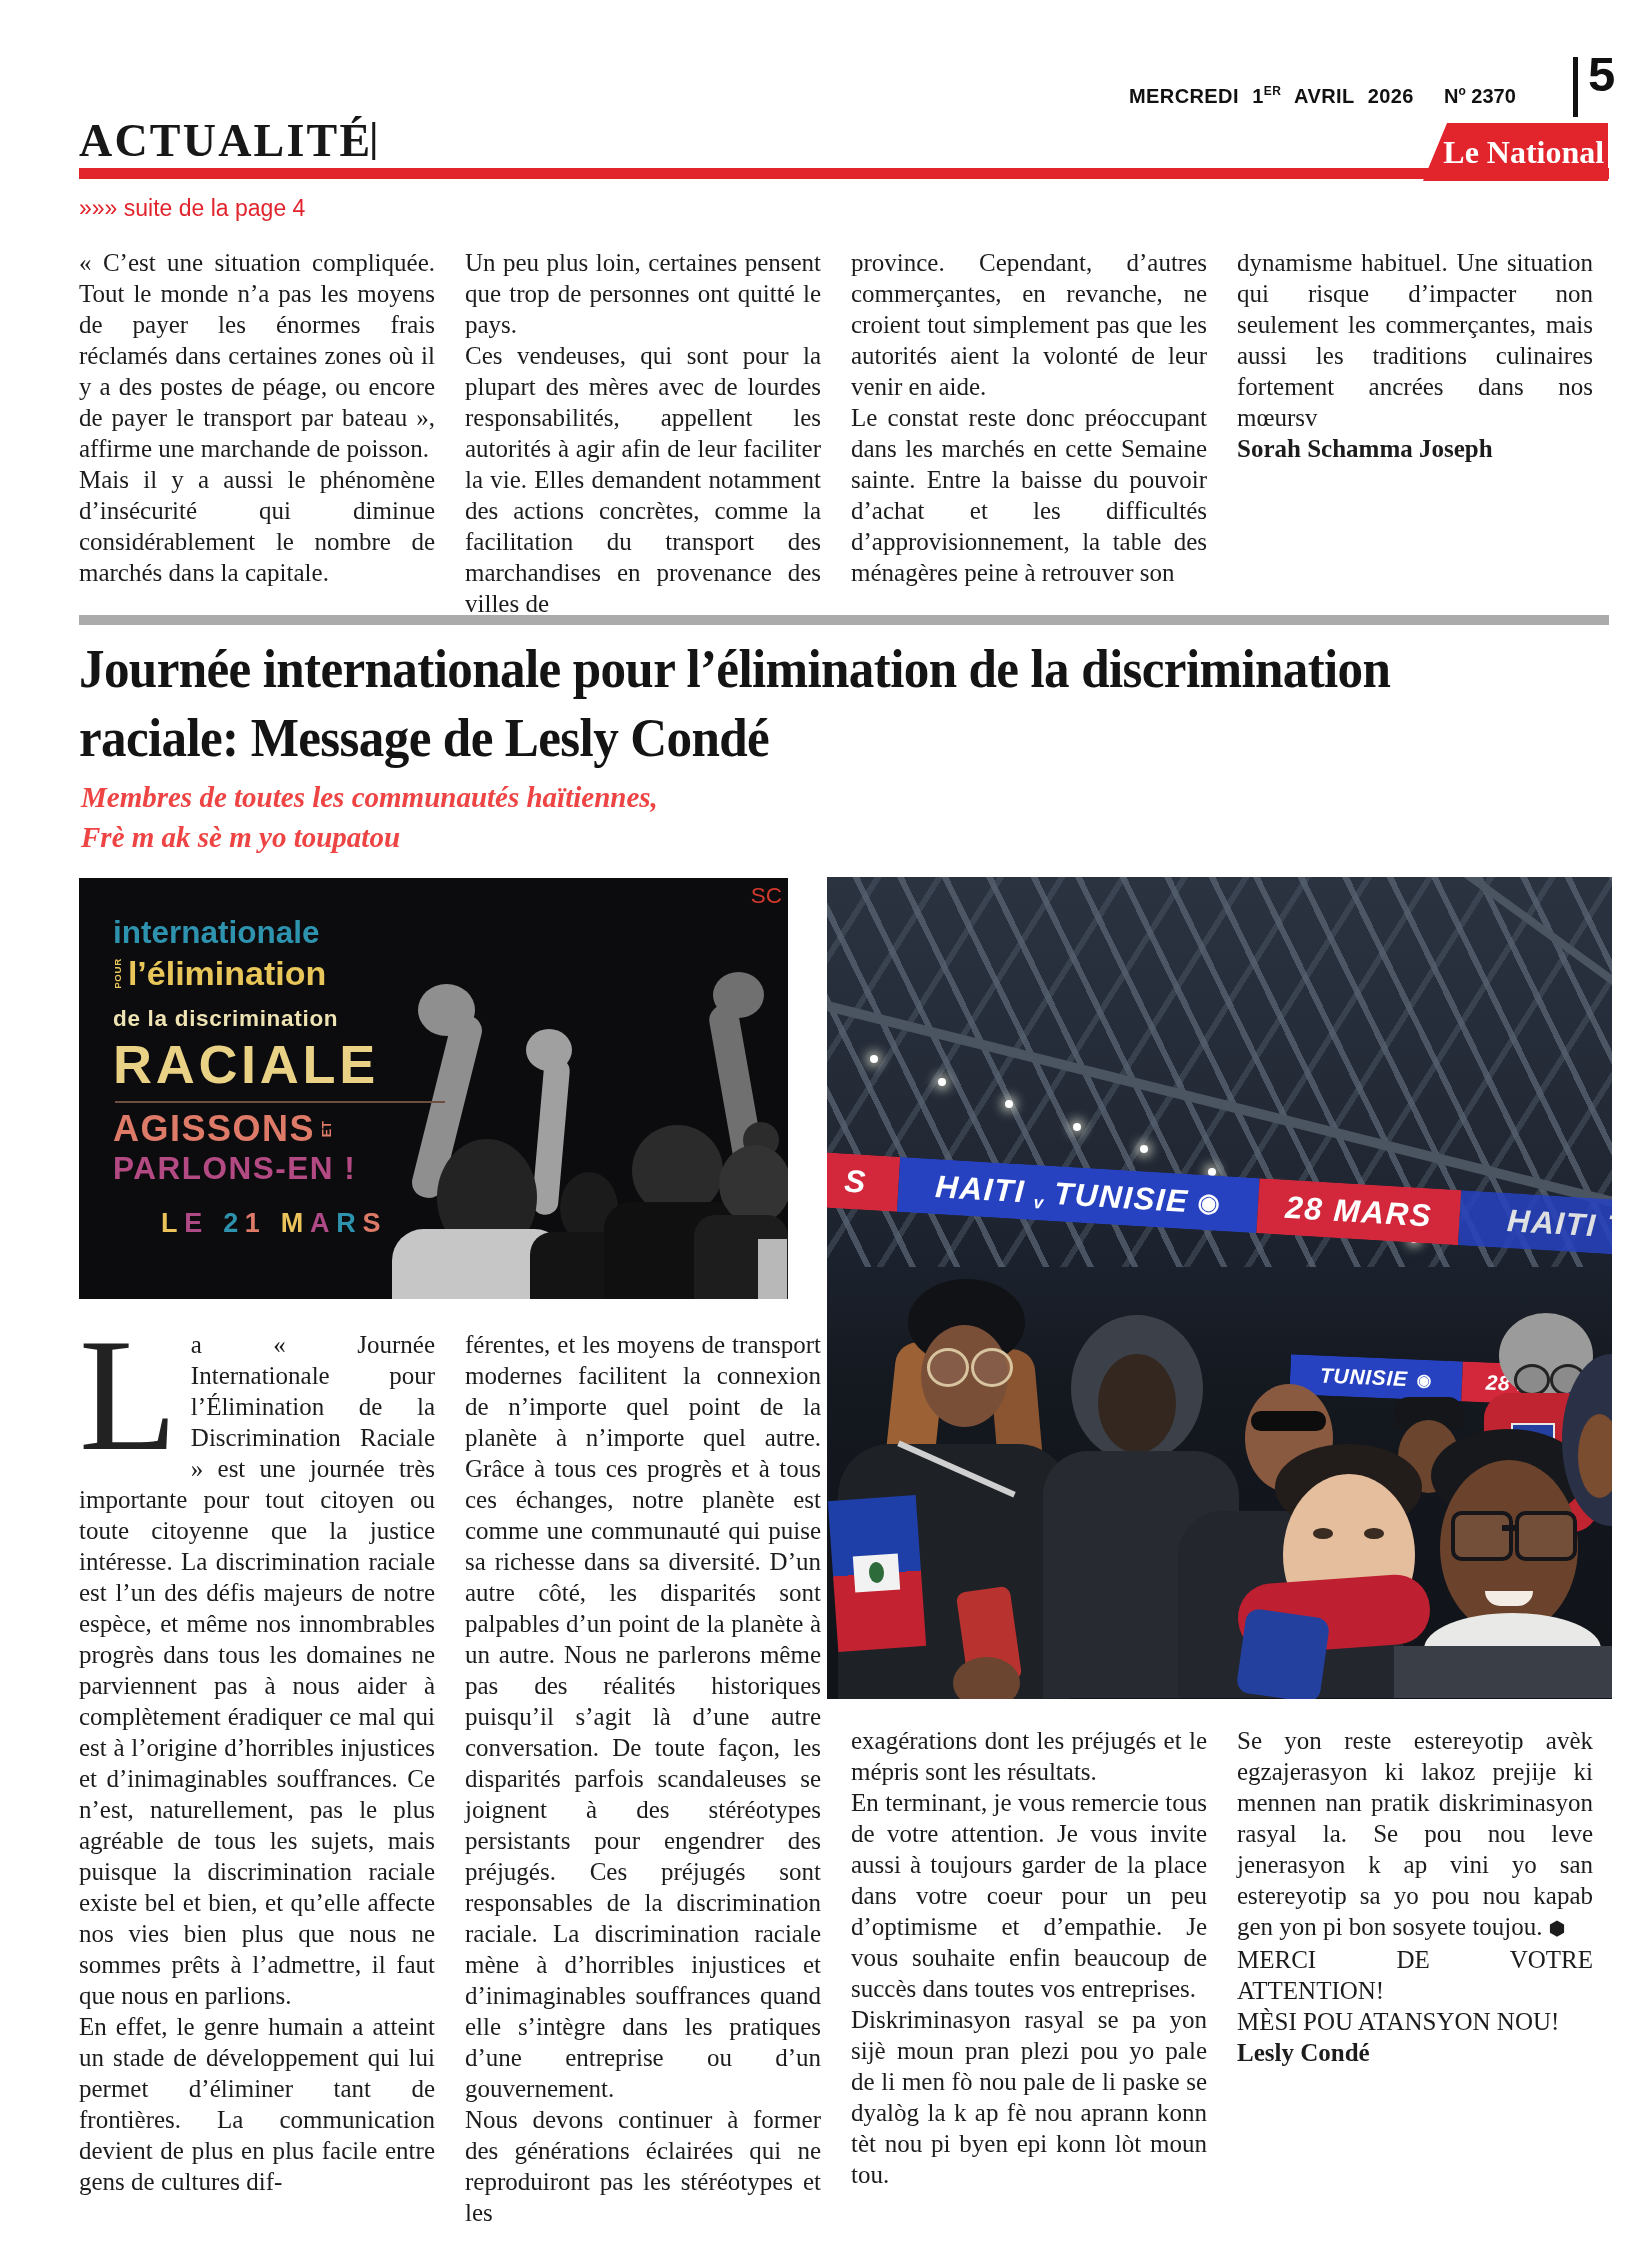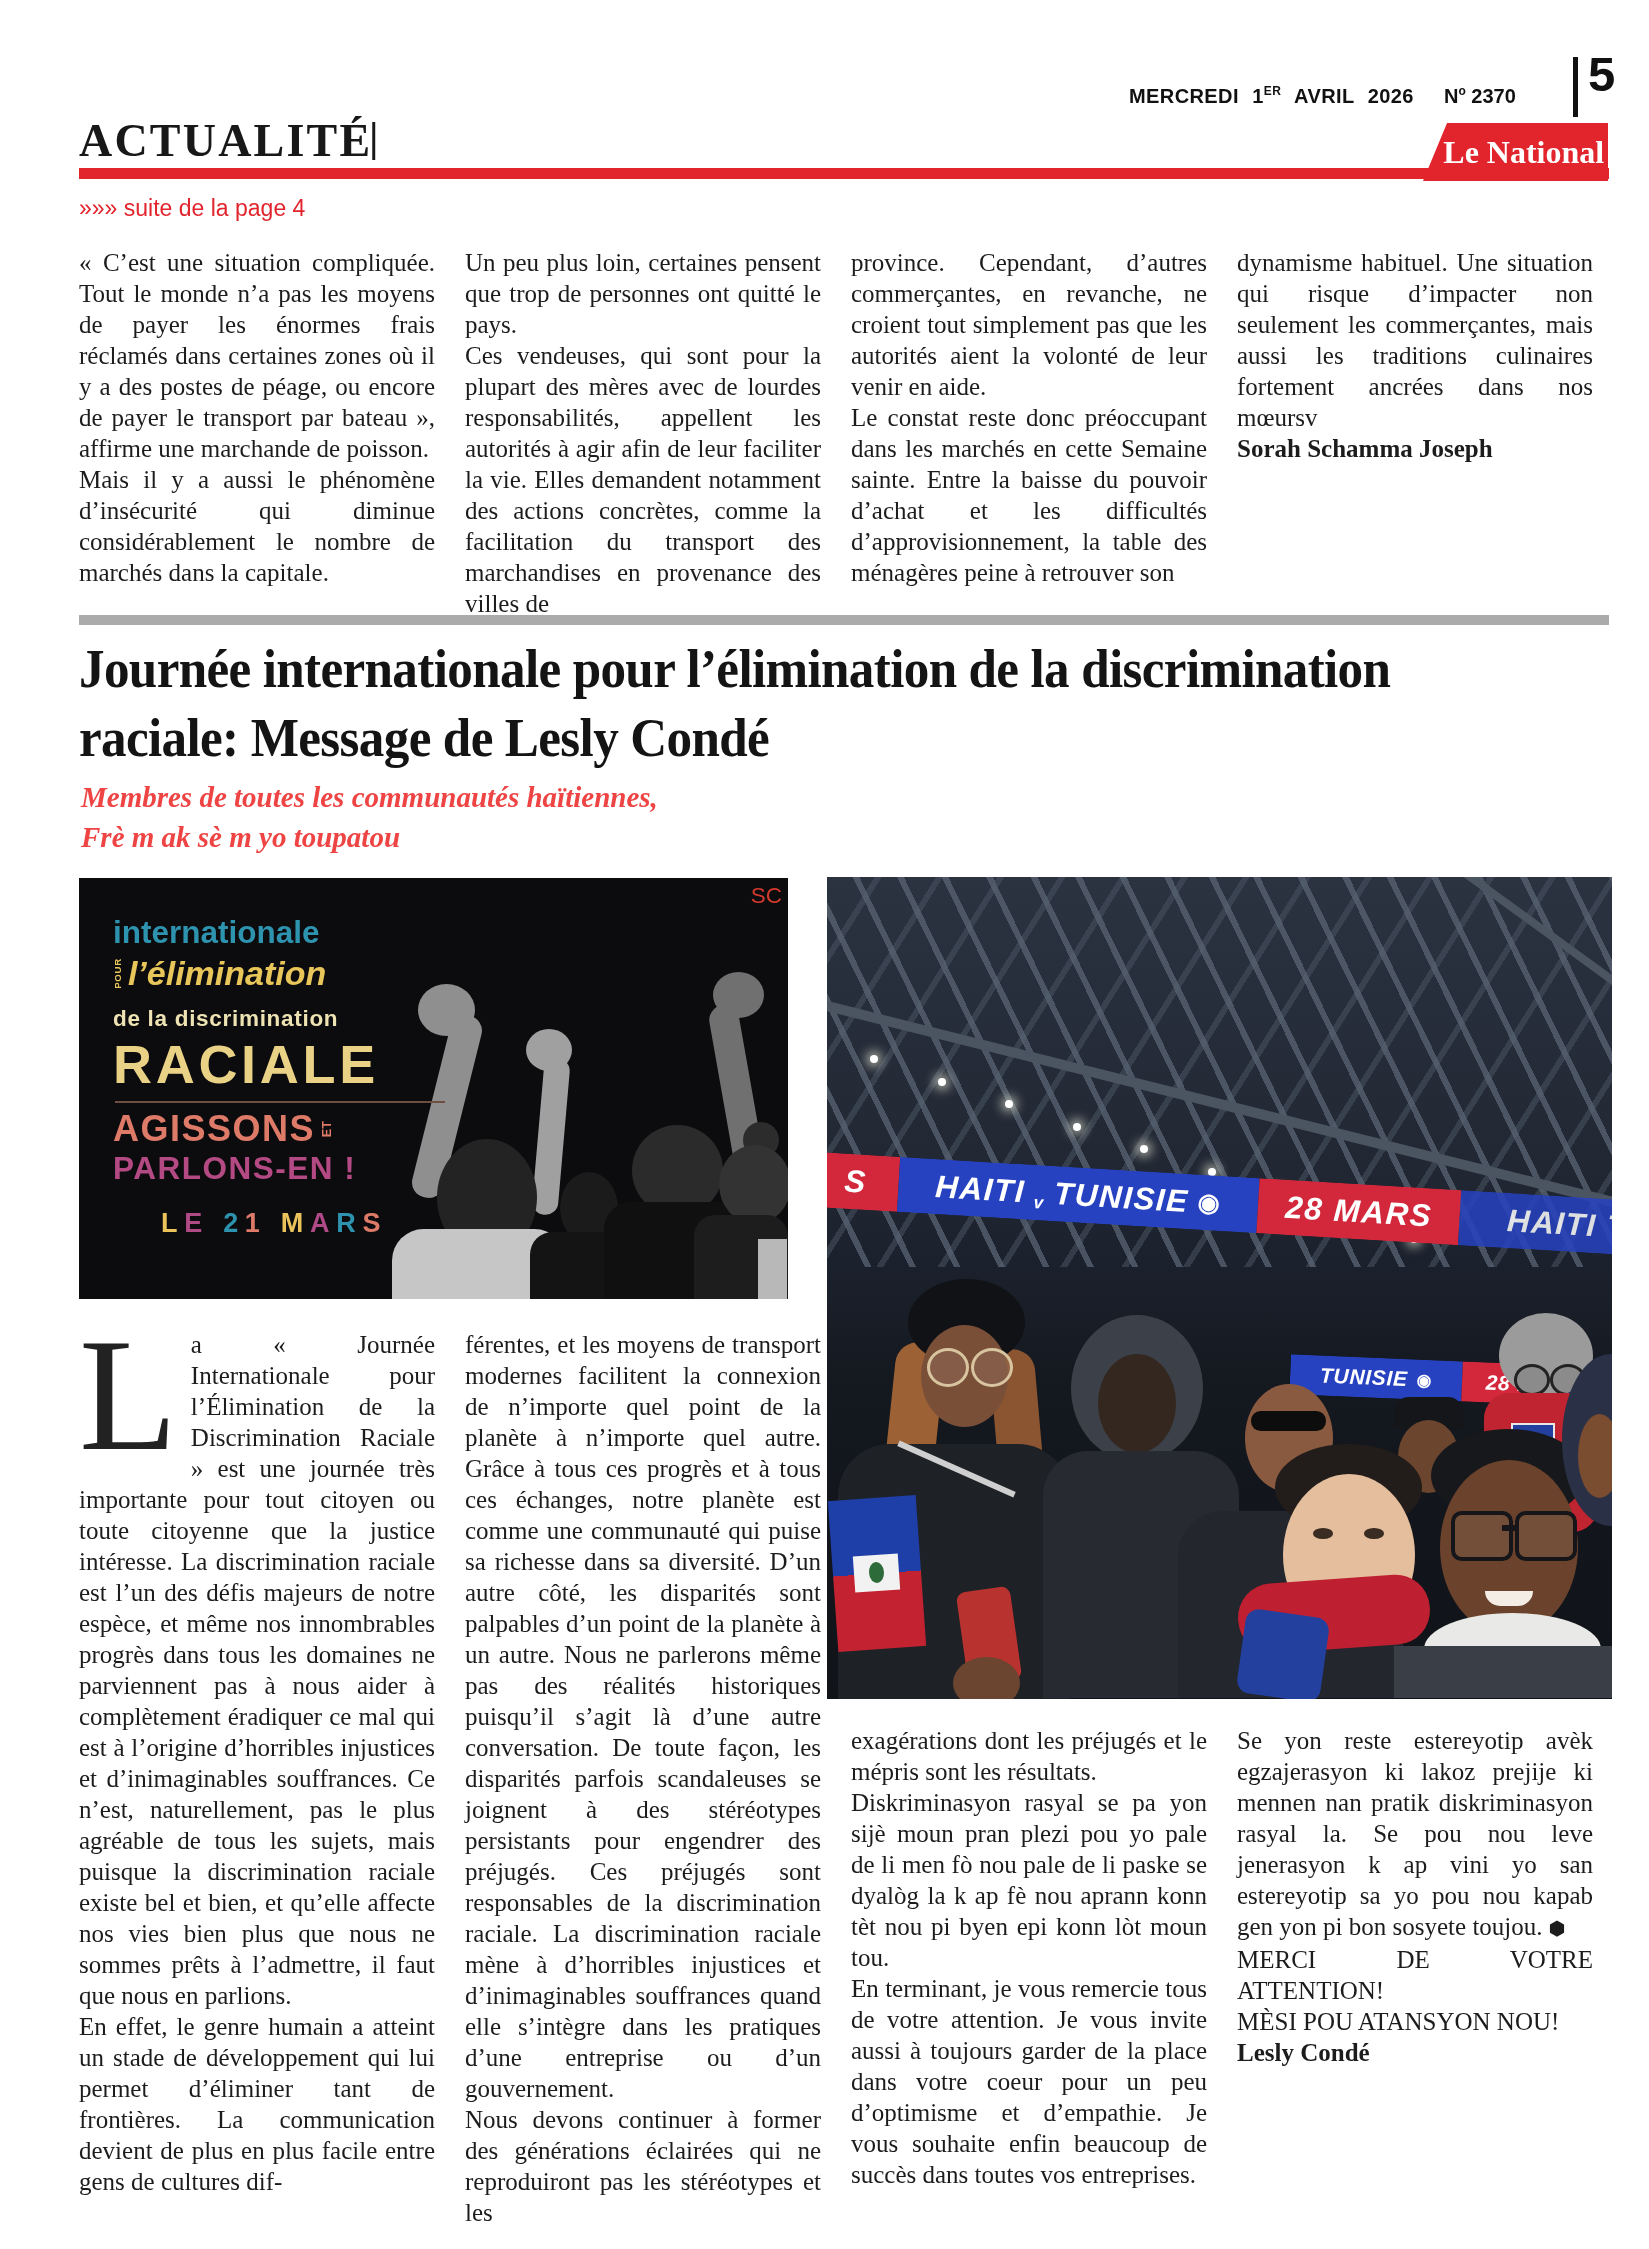--- a/index.html
+++ b/index.html
@@ -43,21 +43,21 @@
             line-height:40px;color:#ef4444;}
 
   
   .poster{position:absolute;left:79px;top:878px;width:709px;height:421px;background:#0c0b0d;overflow:hidden;}
   .ptxt{position:absolute;left:34px;top:33px;font-family:"Liberation Sans",sans-serif;font-weight:bold;line-height:1;}
   .pj1{font-size:46px;color:#2e93ae;}
   .pj2{font-size:31.5px;color:#2e93ae;margin-top:6px;}
   .prow{display:flex;align-items:center;margin-top:7.5px;}
   .ppour{writing-mode:vertical-rl;transform:rotate(180deg);font-size:9.7px;color:#e9c65a;
          letter-spacing:0.7px;margin-right:5.2px;}
-  .pj3{font-size:34px;color:#e9c65a;font-style:italic;}
+  .pj3{font-size:34px;color:#e9c65a;}
   .pj4{font-size:22.5px;color:#eee3b2;margin-top:18px;letter-spacing:0.7px;}
   .pj5{font-size:54px;color:#e9d185;margin-top:6px;letter-spacing:3.7px;}
   .pline{width:330px;height:2.2px;background:#6e4f3f;margin:10.5px 0 7.5px 1.5px;}
   .pj6{font-size:36px;color:#dd7a68;letter-spacing:1.5px;}
   .pet{writing-mode:vertical-rl;transform:rotate(180deg);font-size:12.7px;color:#dd7a68;margin-left:6px;}
   .pj7{font-size:31.5px;color:#b44a84;margin-top:6px;letter-spacing:1.5px;}
   .pj8{font-size:27px;margin:25.5px 0 0 48px;letter-spacing:6.7px;}
   .pcorner{position:absolute;right:6px;top:4.5px;font-family:"Liberation Sans",sans-serif;
            font-weight:normal;font-size:22.5px;color:#d23a2c;}
   .blob{position:absolute;border-radius:50%;}
@@ -268,22 +268,22 @@
   <div class="col" style="left:79px;top:1329px;">
     <p><span class="dropcap">L</span><span>a « Journée Internationale pour l’Élimination de la Discrimination Raciale » est une journée très importante pour tout citoyen ou toute citoyenne que la justice intéresse. La discrimination raciale est l’un des défis majeurs de notre espèce, et même nos innombrables progrès dans tous les domaines ne parviennent pas à nous aider à complètement éradiquer ce mal qui est à l’origine d’horribles injustices et d’inimaginables souffrances. Ce n’est, naturellement, pas le plus agréable de tous les sujets, mais puisque la discrimination raciale existe bel et bien, et qu’elle affecte nos vies bien plus que nous ne sommes prêts à l’admettre, il faut que nous en parlions.</span></p>
     <p>En effet, le genre humain a atteint un stade de développement qui lui permet d’éliminer tant de frontières. La communication devient de plus en plus facile entre gens de cultures dif-</p>
   </div>
   <div class="col" style="left:465px;top:1329px;">
     <p>férentes, et les moyens de transport modernes facilitent la connexion de n’importe quel point de la planète à n’importe quel autre. Grâce à tous ces progrès et à tous ces échanges, notre planète est comme une communauté qui puise sa richesse dans sa diversité. D’un autre côté, les disparités sont palpables d’un point de la planète à un autre. Nous ne parlerons même pas des réalités historiques puisqu’il s’agit là d’une autre conversation. De toute façon, les disparités parfois scandaleuses se joignent à des stéréotypes persistants pour engendrer des préjugés. Ces préjugés sont responsables de la discrimination raciale. La discrimination raciale mène à d’horribles injustices et d’inimaginables souffrances quand elle s’intègre dans les pratiques d’une entreprise ou d’un gouvernement.</p>
     <p>Nous devons continuer à former des générations éclairées qui ne reproduiront pas les stéréotypes et les</p>
   </div>
   <div class="col" style="left:851px;top:1725px;">
     <p>exagérations dont les préjugés et le mépris sont les résultats.</p>
+    <p>En terminant, je vous remercie tous de votre attention. Je vous invite aussi à toujours garder de la place dans votre coeur pour un peu d’optimisme et d’empathie. Je vous souhaite enfin beaucoup de succès dans toutes vos entreprises.</p>
     <p>Diskriminasyon rasyal se pa yon sijè moun pran plezi pou yo pale de li men fò nou pale de li paske se dyalòg la k ap fè nou aprann konn tèt nou pi byen epi konn lòt moun tou.</p>
-    <p>En terminant, je vous remercie tous de votre attention. Je vous invite aussi à toujours garder de la place dans votre coeur pour un peu d’optimisme et d’empathie. Je vous souhaite enfin beaucoup de succès dans toutes vos entreprises.</p>
   </div>
   <div class="col" style="left:1237px;top:1725px;">
     <p><span>Se yon reste estereyotip avèk egzajerasyon ki lakoz prejije ki mennen nan pratik diskriminasyon rasyal la. Se pou nou leve jenerasyon k ap vini yo san estereyotip sa yo pou nou kapab gen yon pi bon sosyete toujou.</span><span class="endmark">⬢</span></p>
     <p class="gap">MERCI DE VOTRE ATTENTION!</p>
     <p>MÈSI POU ATANSYON NOU!</p>
     <p class="sig">Lesly Condé</p>
   </div>
 
 </div>
 

